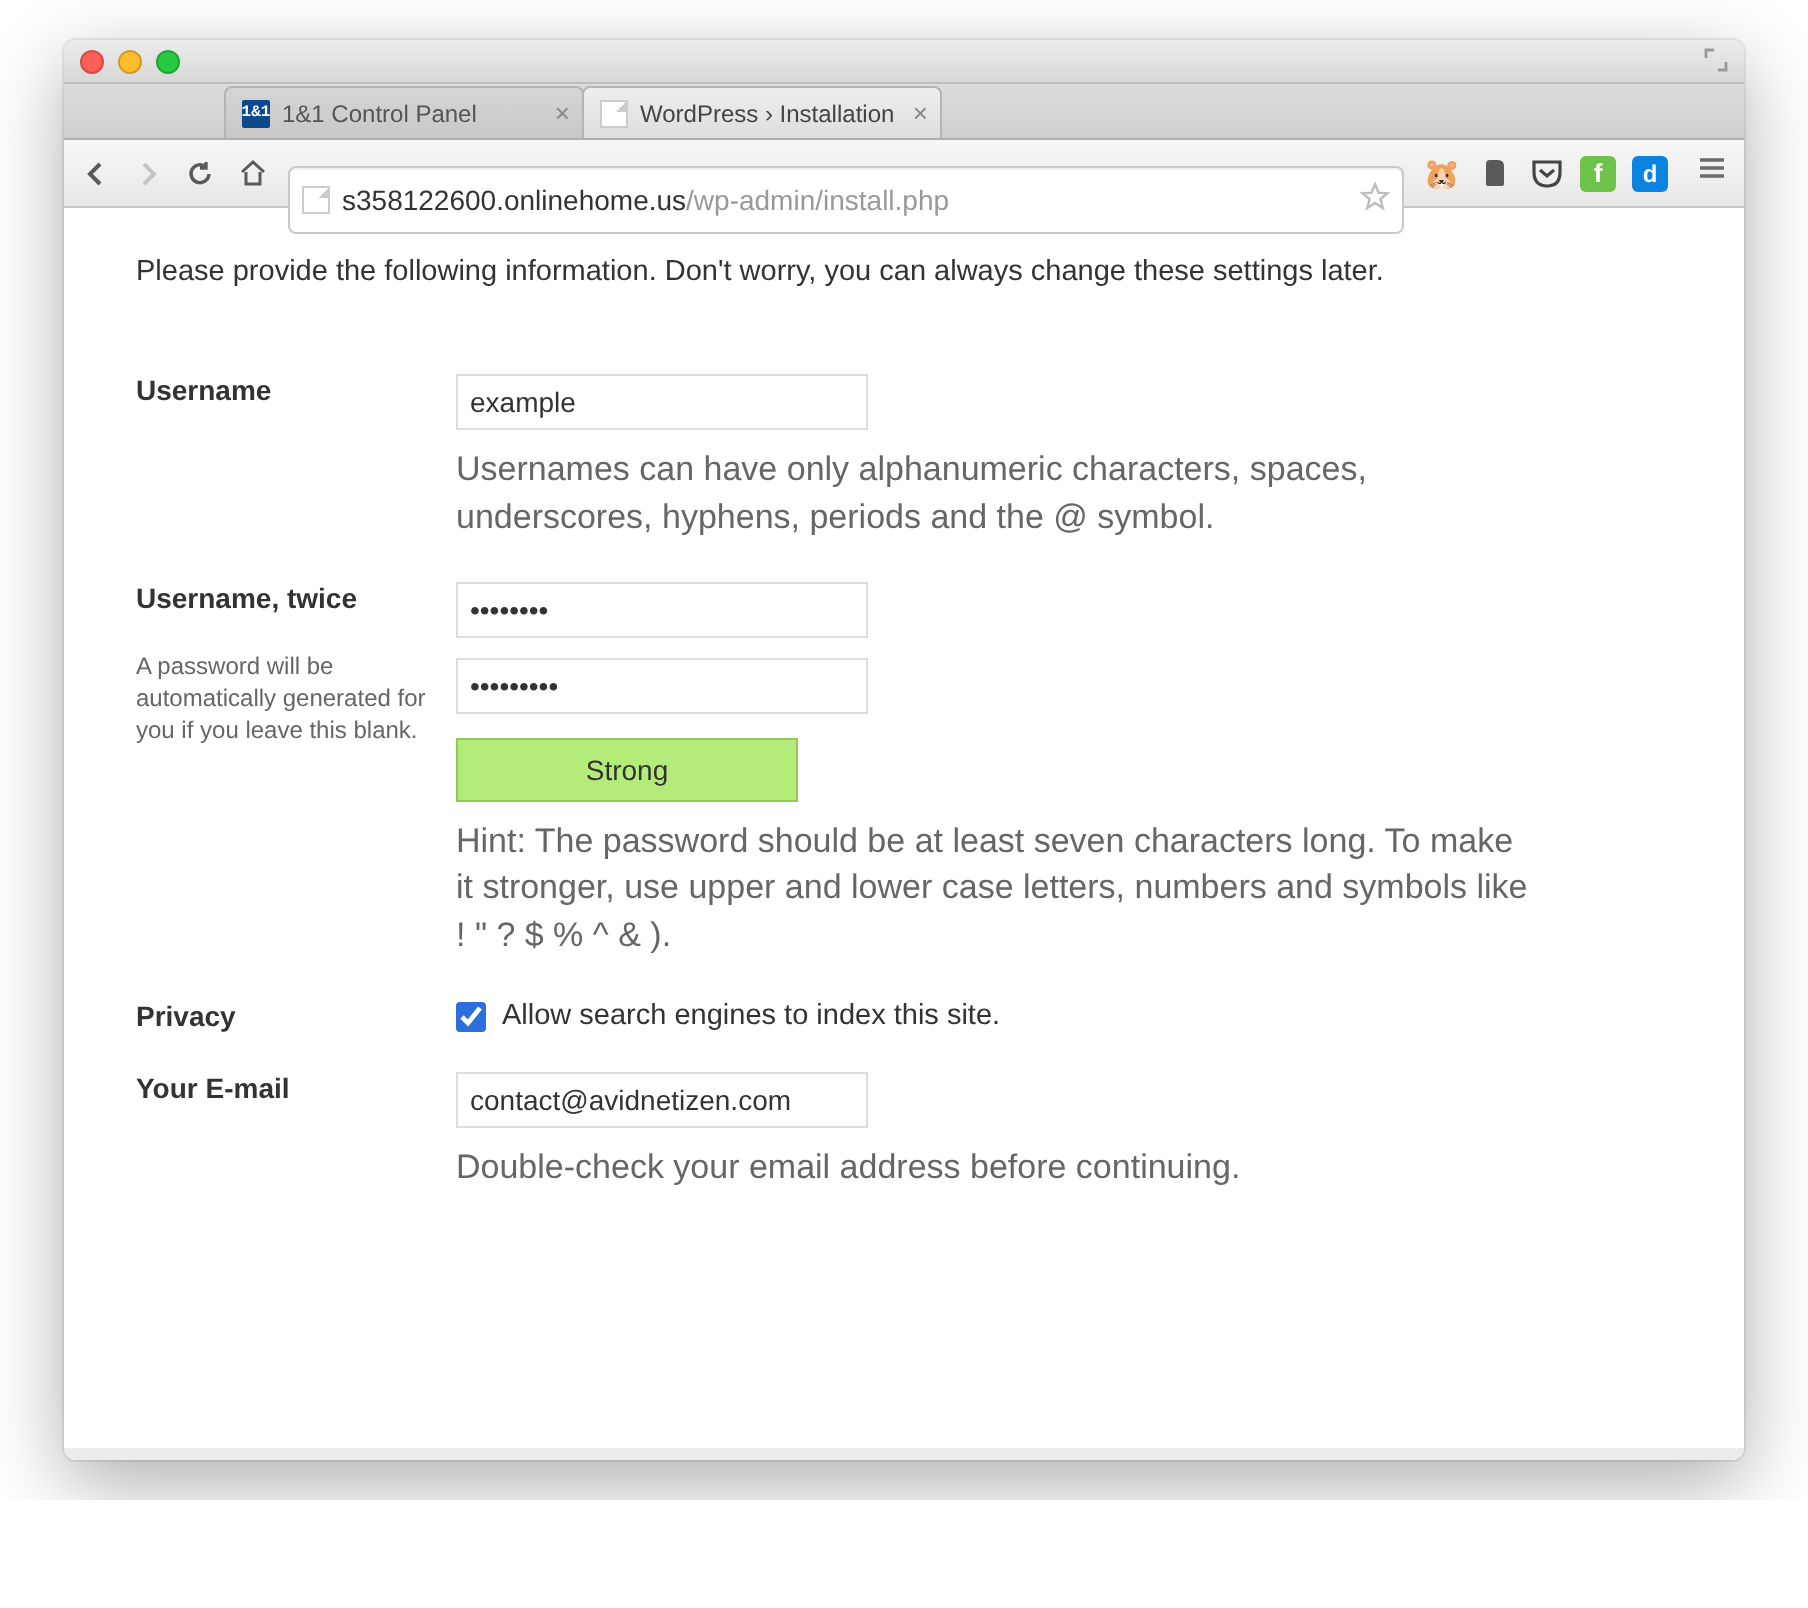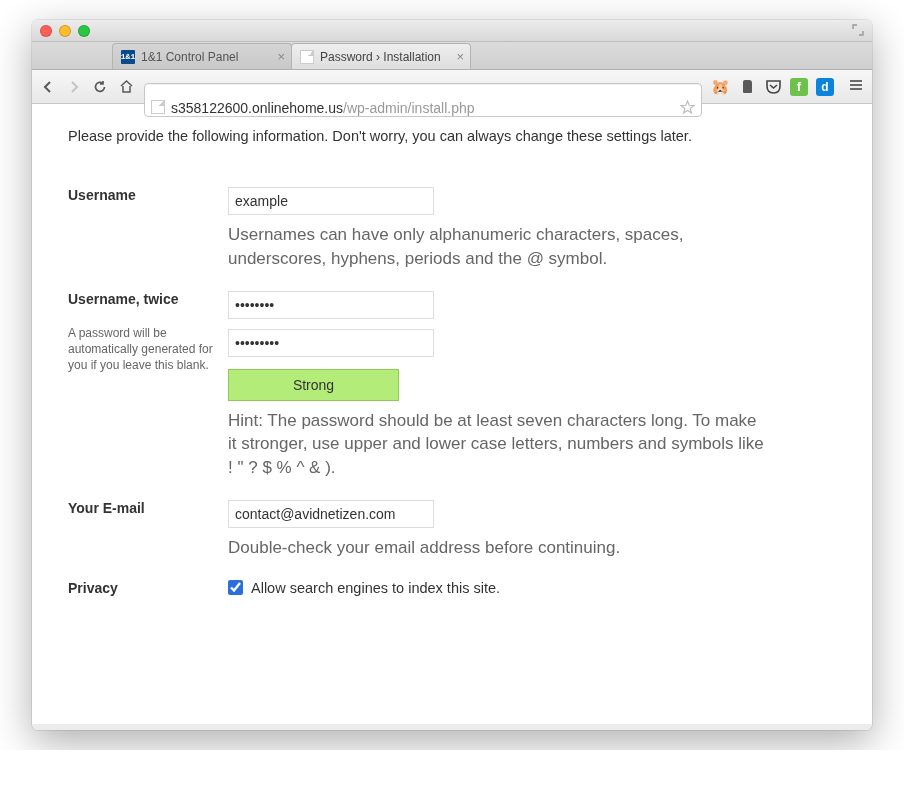--- a/index.html
+++ b/index.html
@@ -79,21 +79,21 @@
     .nav-btns { display:flex; gap: 10px; color:#7a7a7a; align-items:center;}
     .nav-btns .btn { width:16px; height:16px; display:flex; align-items:center; justify-content:center; cursor:pointer; }
     .nav-btns .btn.disabled { color:#c4c4c4; cursor:default; }
     .omnibox {
       flex: 1;
       height: 26px;
       background: #fff;
       border: 1px solid #c8c8c8;
       border-radius: 4px;
       display: flex;
-      align-items: flex-start;
+      align-items: center;
       padding: 16px 6px;
       gap: 6px;
       font-size: 14px;
       color: #333;
       box-shadow: inset 0 1px 1px rgba(0,0,0,0.06);
       margin-top: 27px;
     }
     .omnibox .page-icon { width:14px; height:14px; }
     .omnibox .url { flex:1; white-space:nowrap; overflow:hidden; }
     .omnibox .url .host { color:#333; }
@@ -172,21 +172,21 @@
   </div>
 
   <div class="tabstrip">
     <div class="tab inactive">
       <div class="favicon favicon-1and1">1&amp;1</div>
       <span>1&amp;1 Control Panel</span>
       <span class="close">×</span>
     </div>
     <div class="tab">
       <div class="favicon favicon-blank"></div>
-      <span>Password › Installation</span>
+      <span>WordPress › Installation</span>
       <span class="close">×</span>
     </div>
   </div>
 
   <div class="toolbar">
     <div class="nav-btns">
       <div class="btn">
         <svg width="14" height="14" viewBox="0 0 14 14">
             <path d="M9 2 L4 7 L9 12" stroke="#5a5a5a" stroke-width="2" fill="none"></path>
           </svg>
@@ -260,33 +260,33 @@
         <td>
           <input type="password" value="••••••••" style="">
           <div class="pw-second">
             <input type="password" value="•••••••••" style="">
           </div>
           <div class="strength">Strong</div>
           <p class="desc">Hint: The password should be at least seven characters long. To make it stronger, use upper and lower case letters, numbers and symbols like ! " ? $ % ^ &amp; ).</p>
         </td>
       </tr>
       <tr>
-        <th>Your E-mail</th>
-        <td>
-          <input type="text" value="contact@avidnetizen.com" style="">
-          <p class="desc">Double-check your email address before continuing.</p>
-        </td>
-      </tr>
-      <tr>
         <th>Privacy</th>
         <td>
           <label class="chk-row">
             <input type="checkbox" checked="" style="">
             <span>Allow search engines to index this site.</span>
           </label>
         </td>
       </tr>
+      <tr>
+        <th>Your E-mail</th>
+        <td>
+          <input type="text" value="contact@avidnetizen.com" style="">
+          <p class="desc">Double-check your email address before continuing.</p>
+        </td>
+      </tr>
     </tbody>
       </table>
 
   </div>
   <div class="footer-gap"></div>
 </div>
 
 </body></html>

